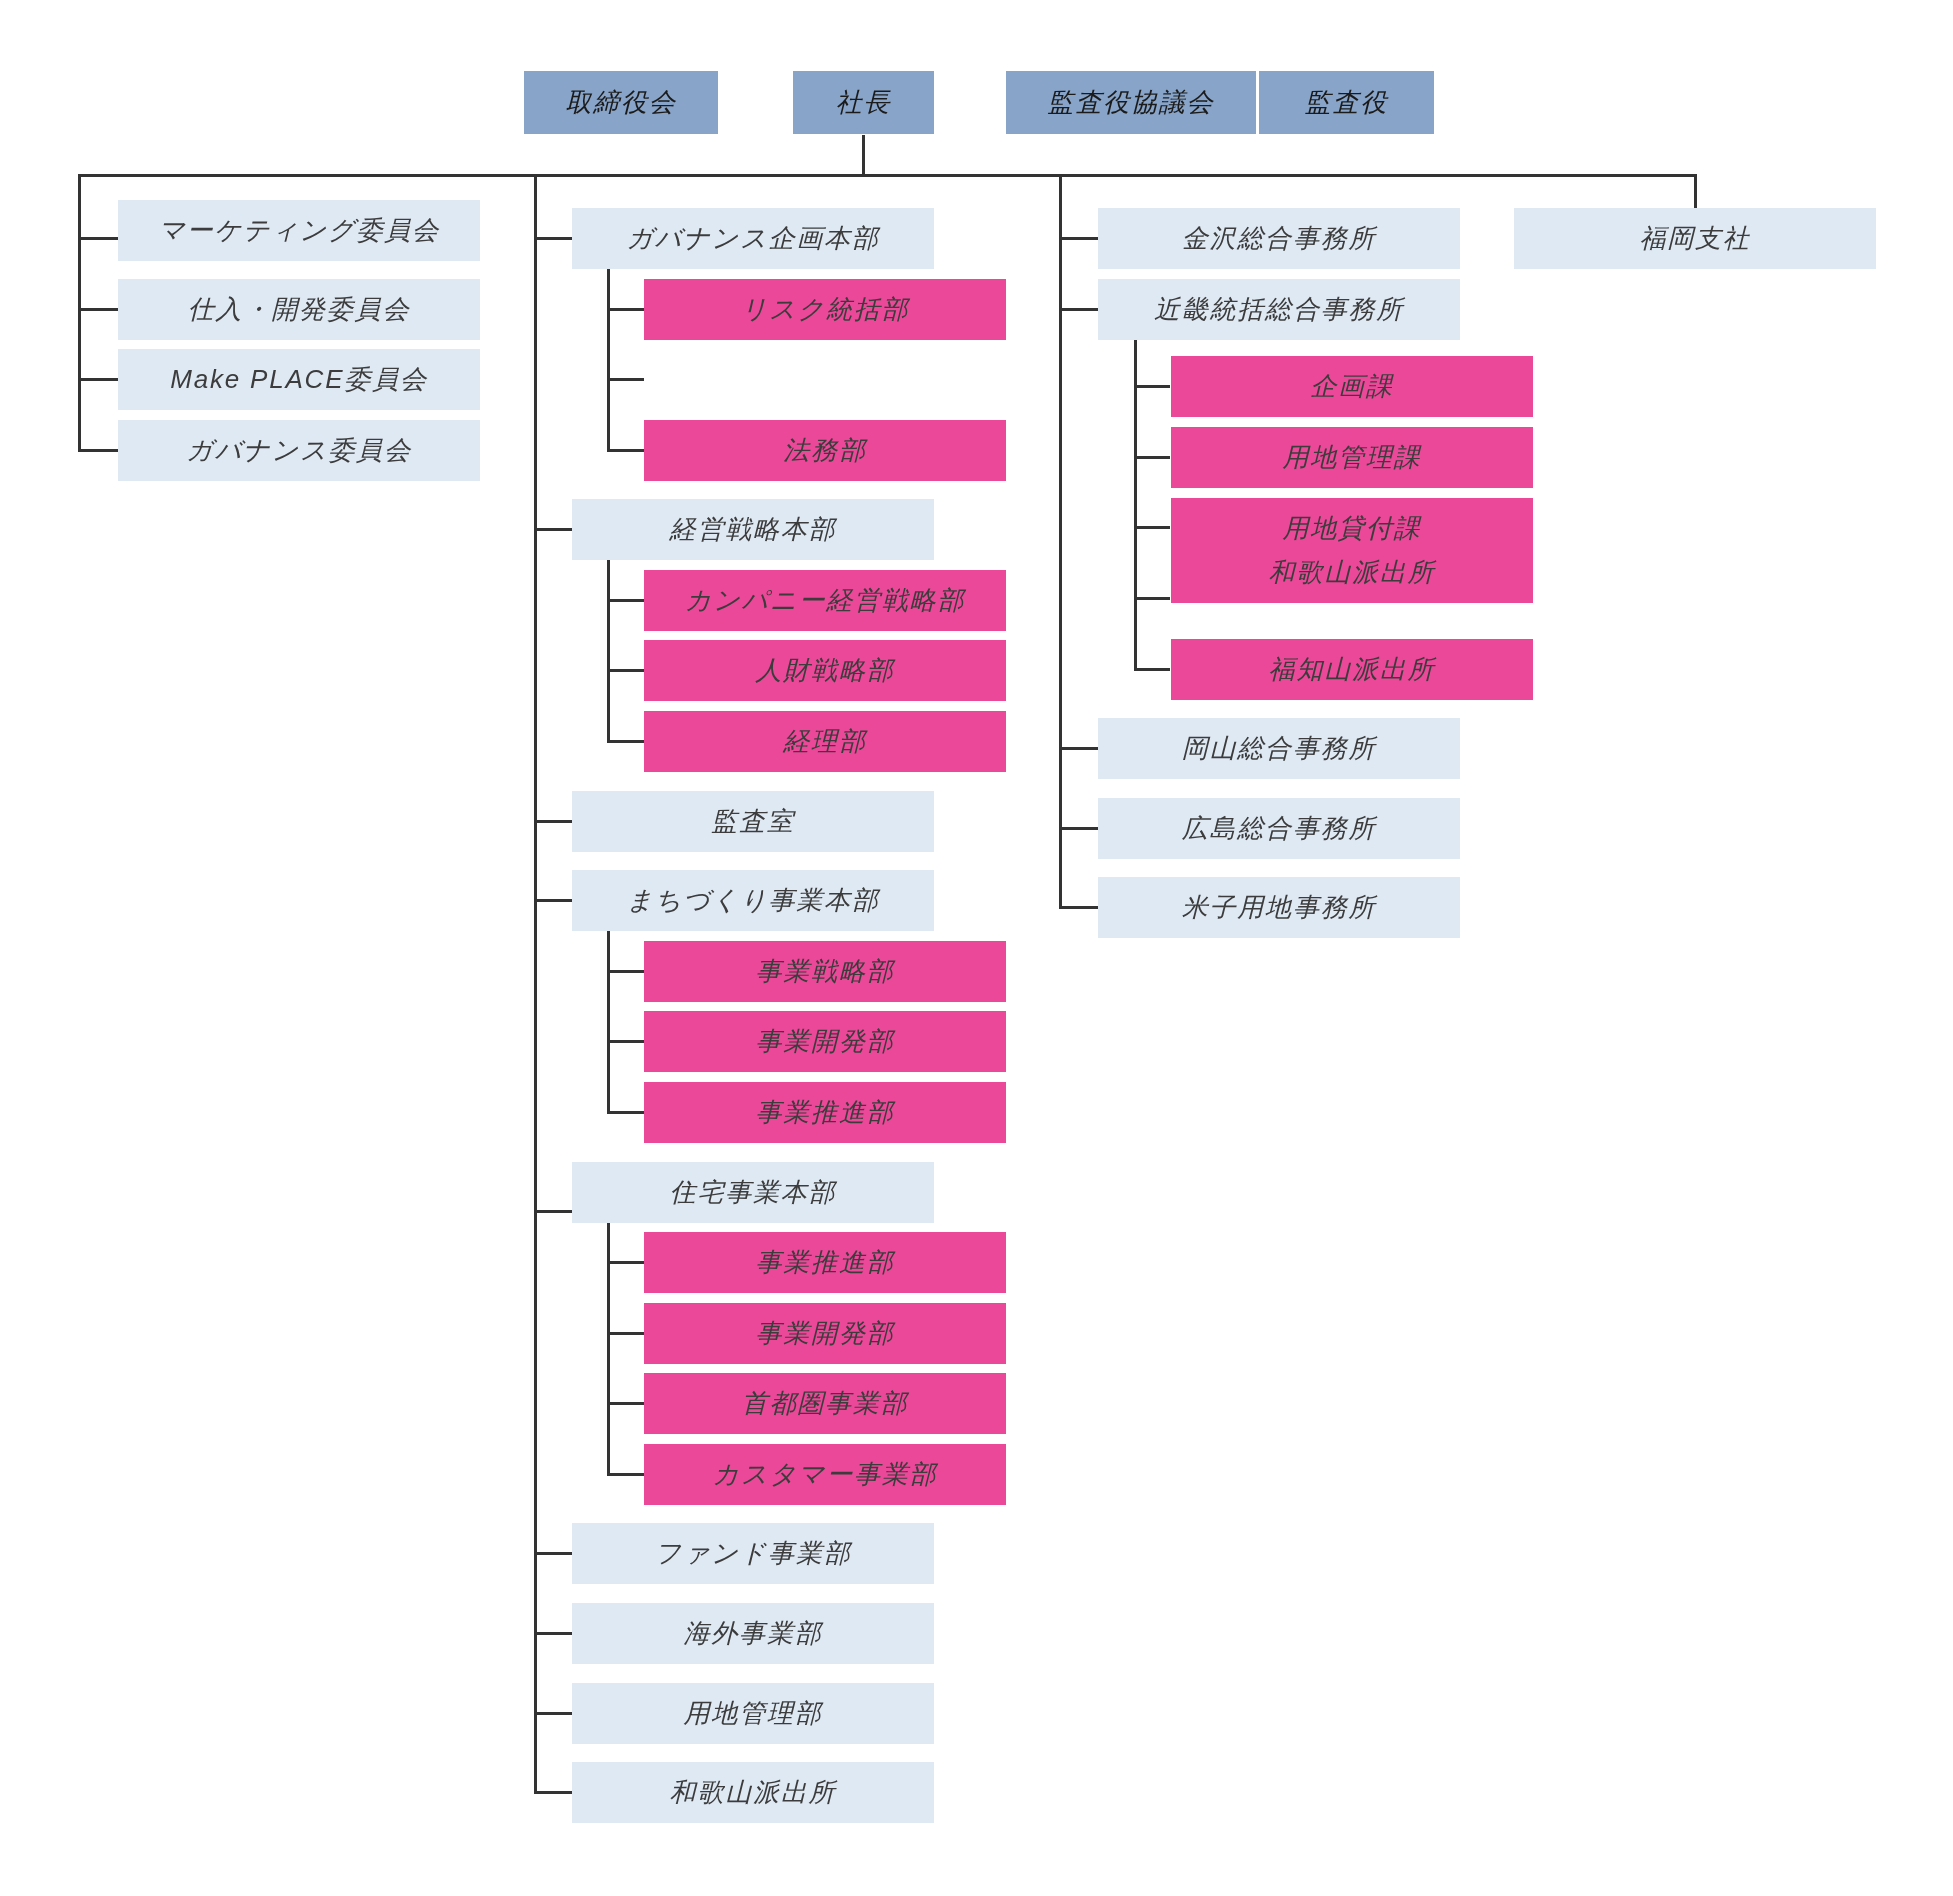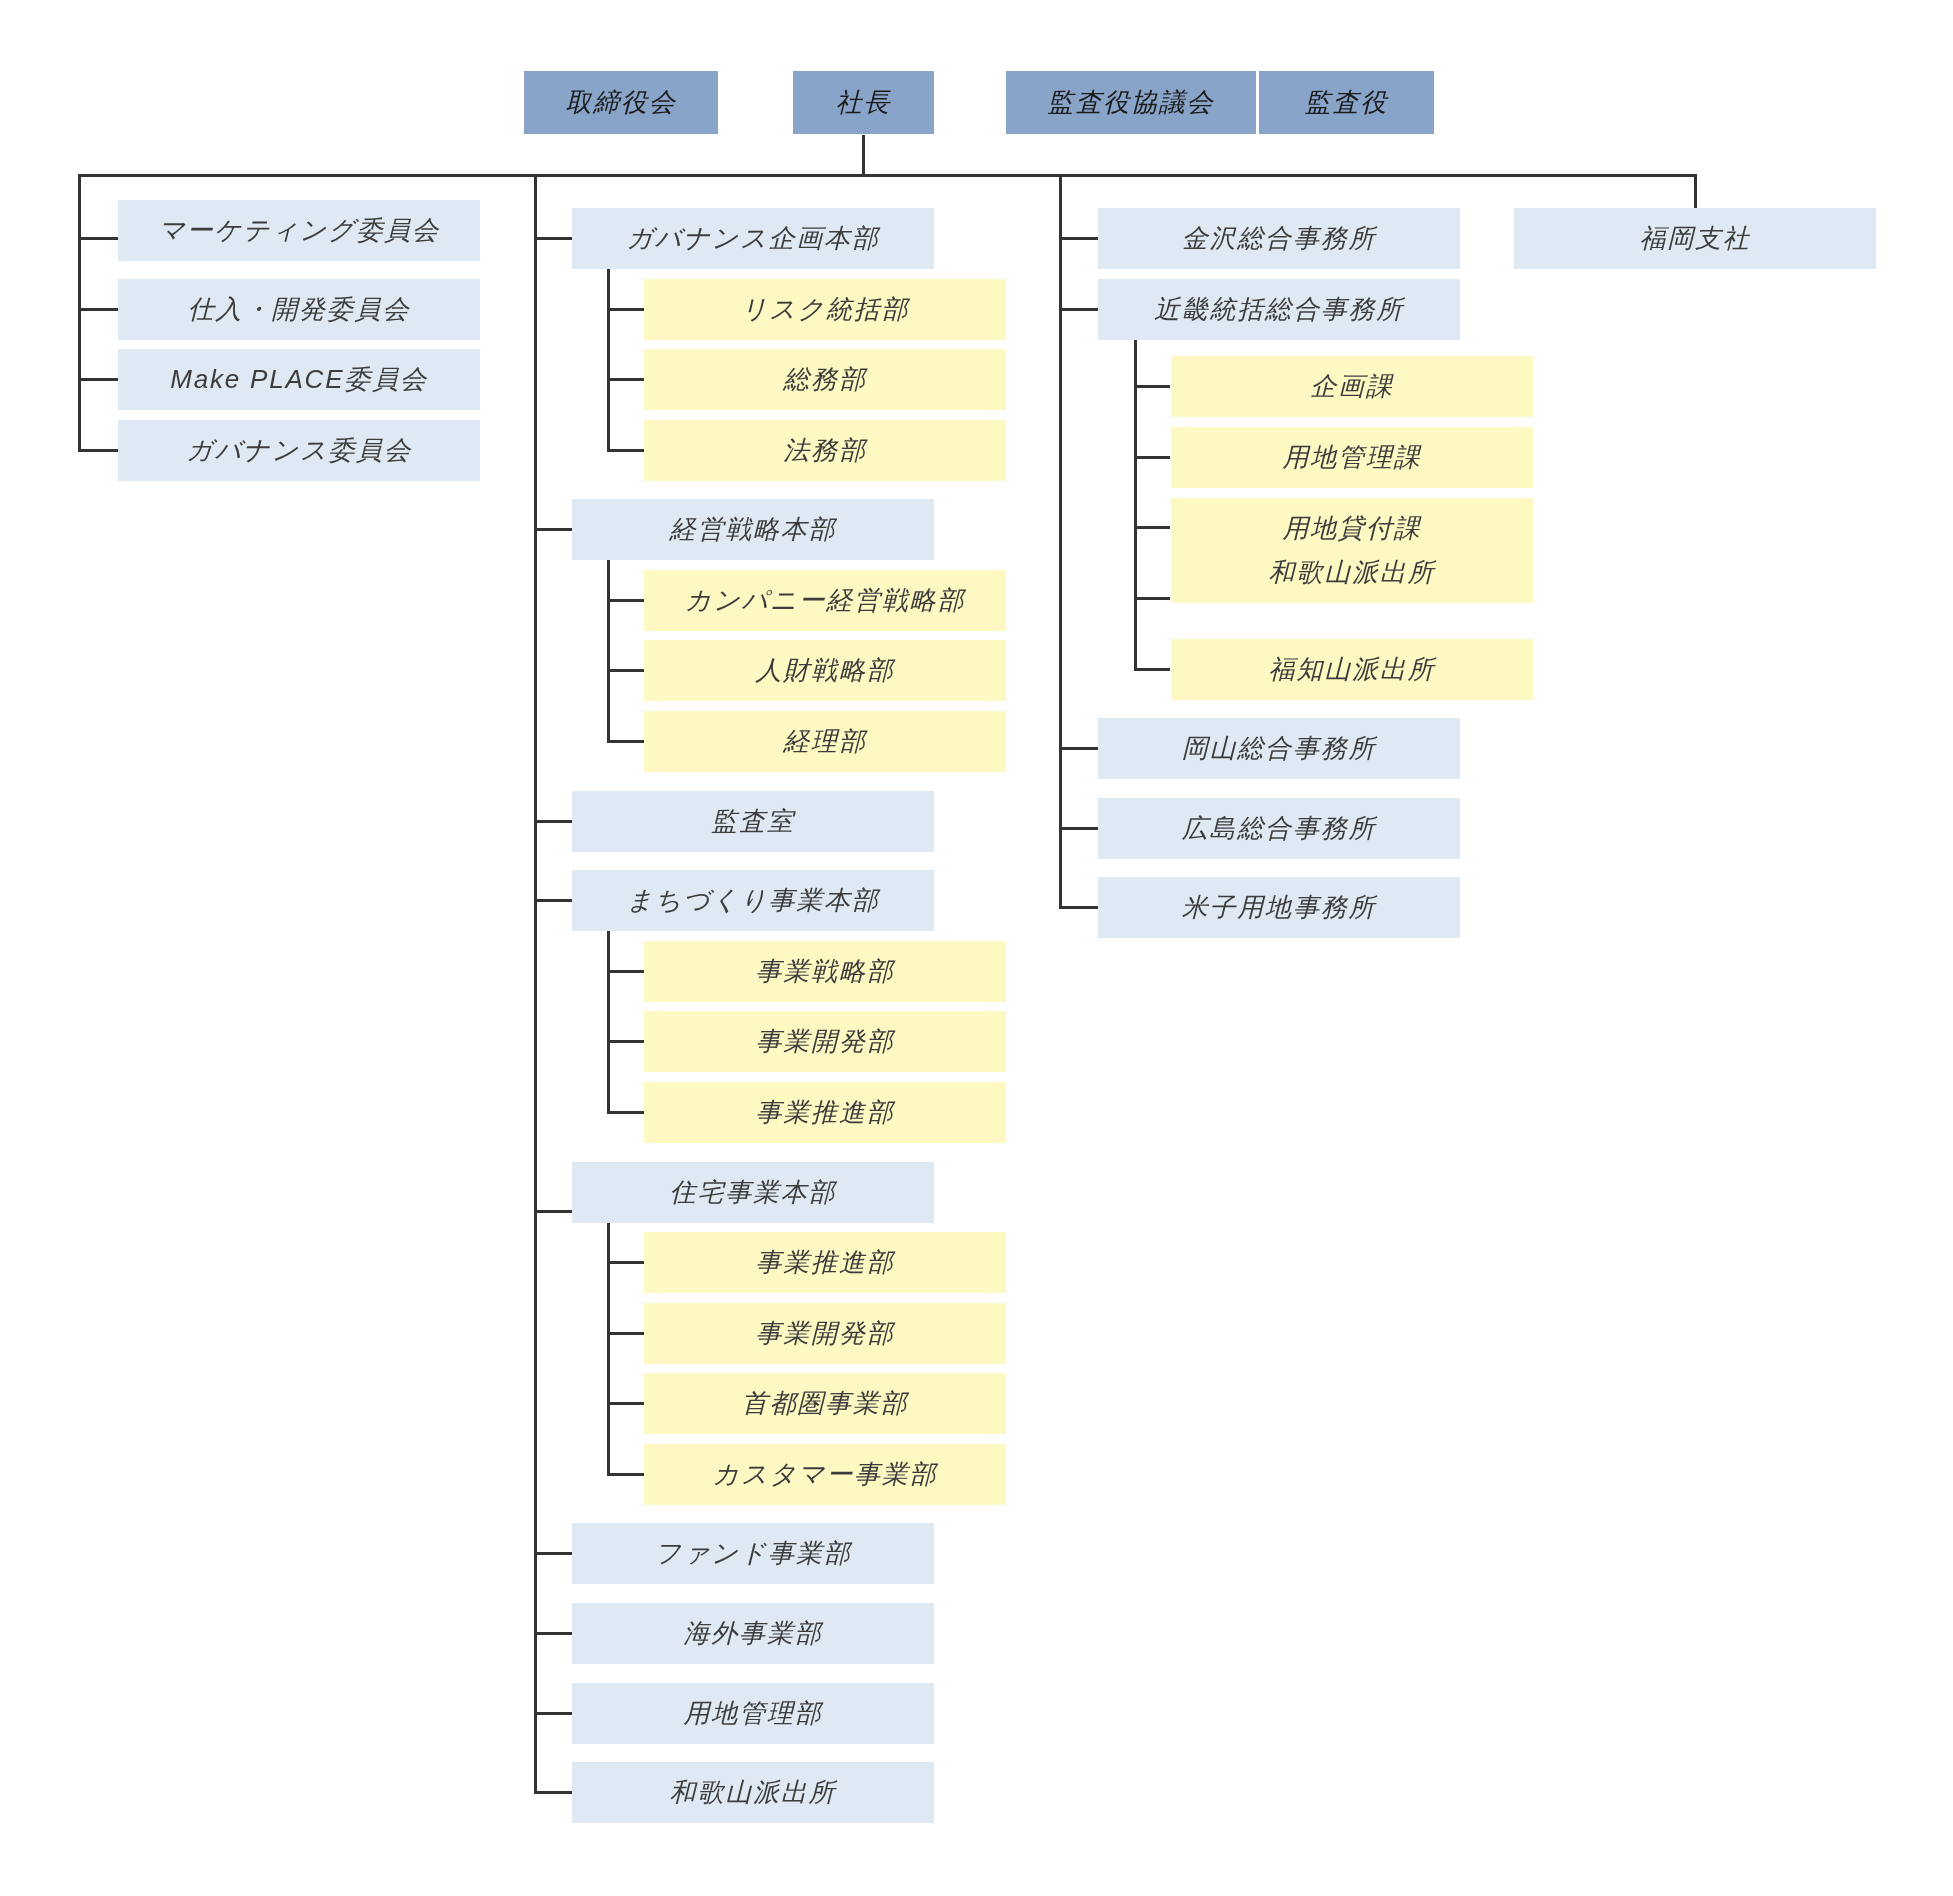--- a/index.html
+++ b/index.html
@@ -15,21 +15,21 @@
   .node{
     position:absolute;
     display:flex;align-items:center;justify-content:center;
     font-size:26px;letter-spacing:1.8px;
     text-align:center;line-height:1.2;
     box-sizing:border-box;
     white-space:nowrap;
   }
   .node.top{background:#88A4C8;color:#1b1b1b;height:63px;}
   .node.parent{background:#DFE9F4;width:362px;height:61px;}
-  .node.child{background:#fef9c3;width:362px;height:61px;}
+  .node.child{background:#ec4899;width:362px;height:61px;}
   .ln{position:absolute;background:#333333;}
   .ln.h{height:2.7px;}
   .ln.v{width:2.7px;}
 </style>
 </head>
 <body>
 
 <div class="canvas">
 
   <div class="ln v" style="left:862px;top:135px;height:39px"></div>
@@ -95,21 +95,20 @@
   <div class="node top" style="left:1006px;top:71px;width:250px">監査役協議会</div>
   <div class="node top" style="left:1259px;top:71px;width:175px">監査役</div>
 
   <div class="node parent" style="left:118px;top:200px">マーケティング委員会</div>
   <div class="node parent" style="left:118px;top:279px">仕入・開発委員会</div>
   <div class="node parent" style="left:118px;top:349px">Make PLACE委員会</div>
   <div class="node parent" style="left:118px;top:420px">ガバナンス委員会</div>
 
   <div class="node parent" style="left:572px;top:208px">ガバナンス企画本部</div>
   <div class="node child" style="left:644px;top:279px">リスク統括部</div>
-  <div class="node child" style="left:644px;top:349px">総務部</div>
   <div class="node child" style="left:644px;top:420px">法務部</div>
 
   <div class="node parent" style="left:572px;top:499px">経営戦略本部</div>
   <div class="node child" style="left:644px;top:640px">人財戦略部</div>
   <div class="node child" style="left:644px;top:570px">カンパニー経営戦略部</div>
   <div class="node child" style="left:644px;top:711px">経理部</div>
 
   <div class="node parent" style="left:572px;top:791px">監査室</div>
 
   <div class="node child" style="left:644px;top:941px">事業戦略部</div>

